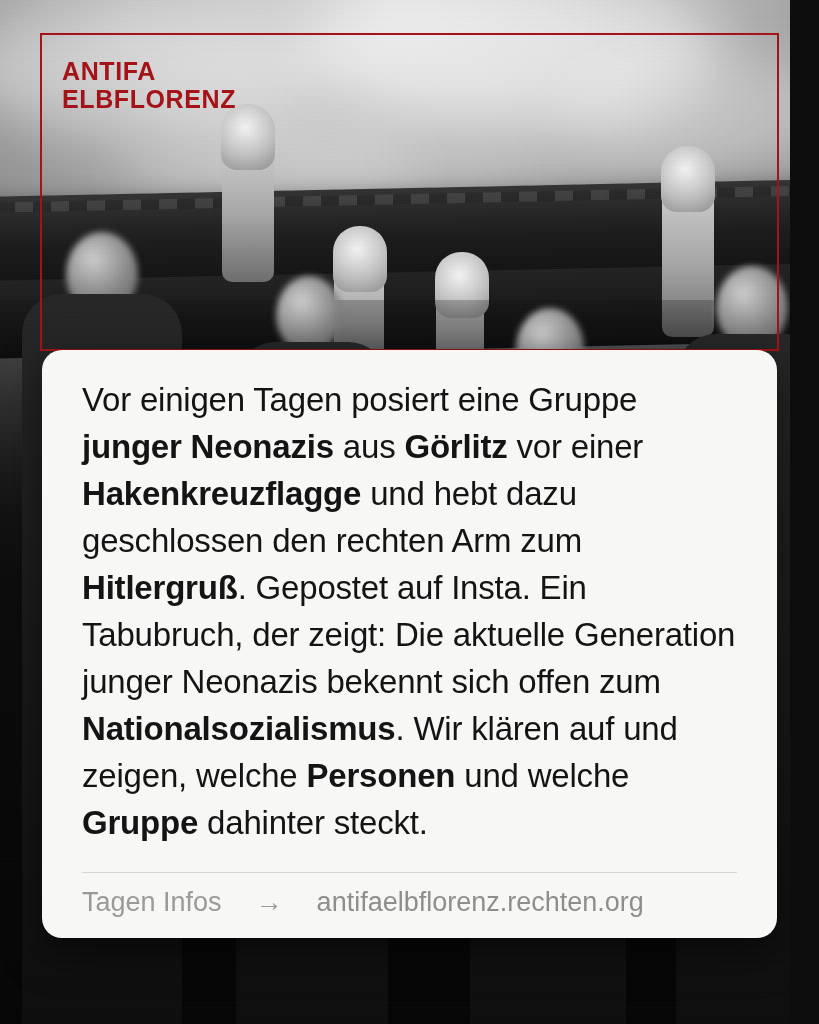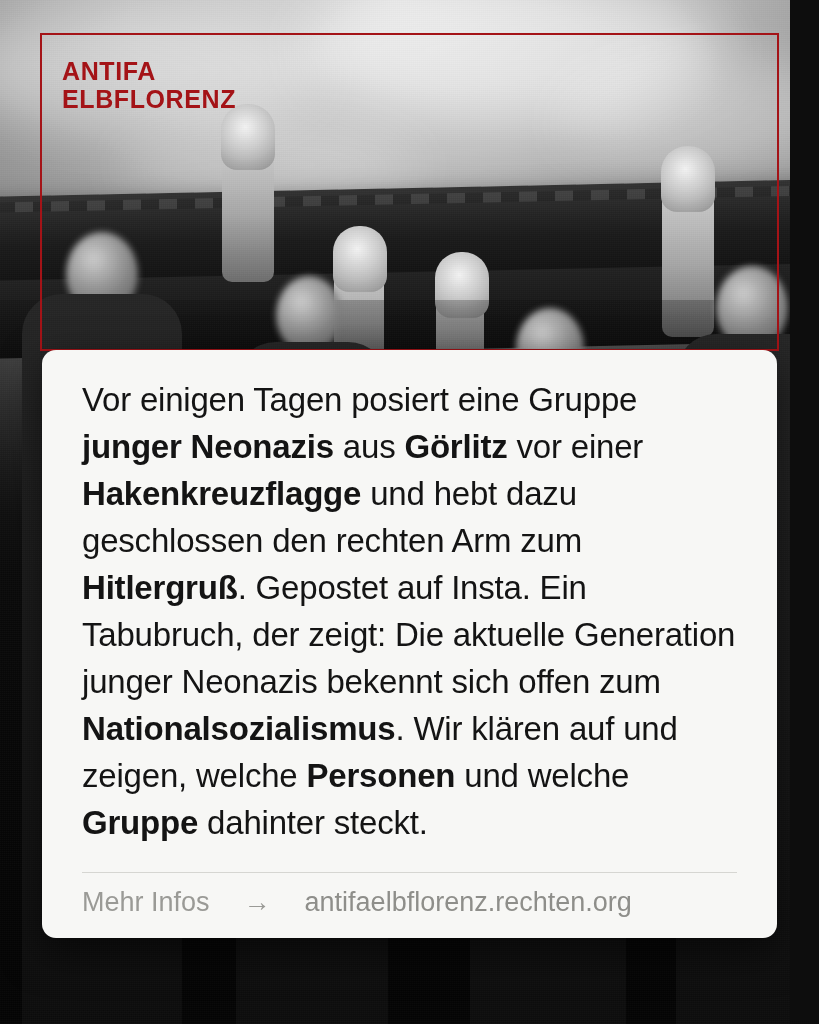--- a/index.html
+++ b/index.html
@@ -143,21 +143,21 @@
     white-space: pre-line;
   }
 
   
   .card {
     position: absolute;
     left: 42px;
     top: 350px;
     width: 735px;
     background: #f7f7f5;
-    border-radius: 14px;
+    border-radius: 20px;
     box-shadow: 0 14px 40px rgba(0,0,0,0.55);
     padding: 26px 40px 22px 40px;
     box-sizing: border-box;
   }
   .card-text {
     color: #141414;
     font-size: 33px;
     line-height: 47px;
     letter-spacing: -0.2px;
     margin: 0;
@@ -230,19 +230,19 @@
 
   <div class="red-frame"></div>
 
   <div class="logo">ANTIFA
 ELBFLORENZ</div>
 
   <div class="card">
     <p class="card-text" id="card-paragraph"><span>Vor einigen Tagen posiert eine Gruppe </span><b>junger Neonazis</b><span> aus </span><b>Görlitz</b><span> vor einer </span><b>Hakenkreuzflagge</b><span> und hebt dazu geschlossen den rechten Arm zum </span><b>Hitlergruß</b><span>. Gepostet auf Insta. Ein Tabubruch, der zeigt: Die aktuelle Generation junger Neonazis bekennt sich offen zum </span><b>Nationalsozialismus</b><span>. Wir klären auf und zeigen, welche </span><b>Personen</b><span> und welche </span><b>Gruppe</b><span> dahinter steckt.</span></p>
     <hr class="divider">
     <div class="card-footer">
-      <span>Mehr Infos</span>
+      <span>Tagen Infos</span>
       <span class="arrow-icon">→</span>
       <span class="footer-url">antifaelbflorenz.rechten.org</span>
     </div>
   </div>
 
 </div>
 
 </body></html>

